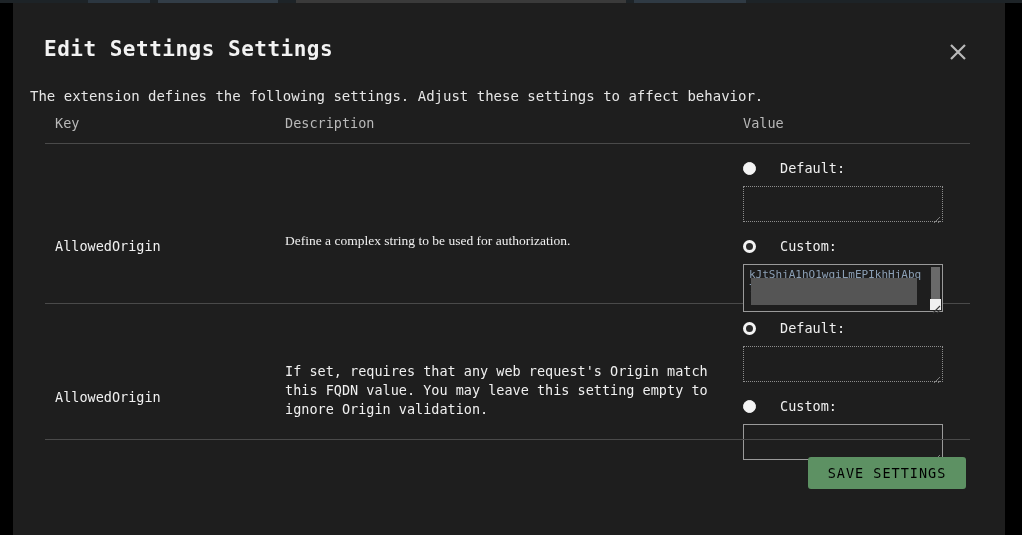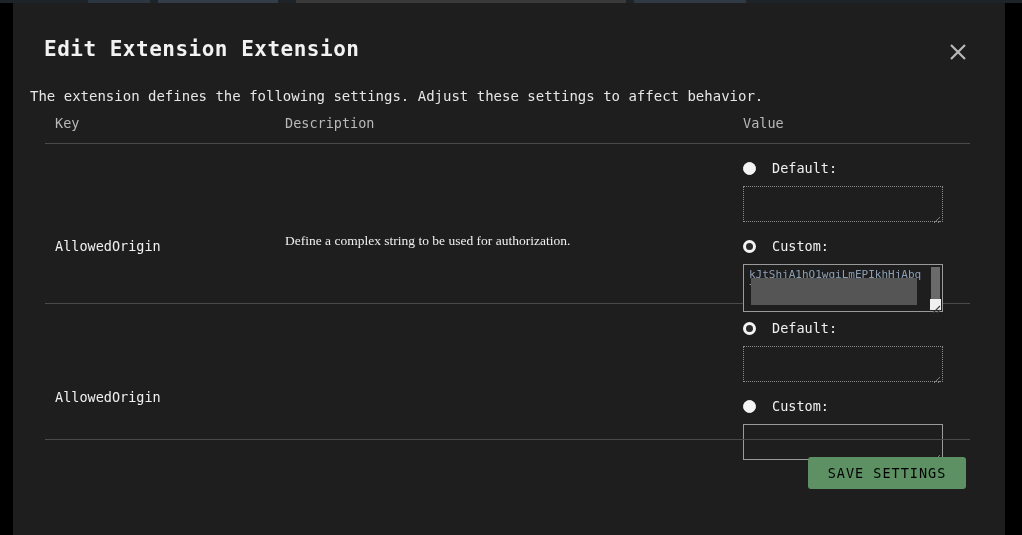--- a/index.html
+++ b/index.html
@@ -155,21 +155,21 @@
 
   .opt {
     display: flex;
     align-items: center;
     height: 22px;
     margin-top: 13px;
   }
   .opt-label {
     font-size: 13.5px;
     color: #f0f0f0;
-    margin-left: 16px;
+    margin-left: 24px;
     white-space: nowrap;
     text-align: right;
   }
 
   
   .radio {
     width: 13px;
     height: 13px;
     border-radius: 50%;
     box-sizing: border-box;
@@ -285,21 +285,21 @@
 
 <div id="page-chrome">
   <div id="chrome-tab-a"></div>
   <div id="chrome-tab-b"></div>
   <div id="chrome-tab-c"></div>
   <div id="chrome-tab-d"></div>
 </div>
 
 <div id="modal">
 
-  <div id="modal-title">Edit Extension Extension</div>
+  <div id="modal-title">Edit Settings Settings</div>
 
   <div id="close-button">
     <svg width="26" height="26" viewBox="0 0 26 26" aria-hidden="true">
       <path d="M6 6 L20 20 M20 6 L6 20" stroke="currentColor" stroke-width="2.2" stroke-linecap="butt" fill="none"></path>
     </svg>
   </div>
 
   <div id="modal-subtitle">The extension defines the following settings. Adjust these settings to affect behavior.</div>
 
   <div id="settings-table">
@@ -346,20 +346,21 @@
           </span>
         </div>
 
       </div>
     </div>
 
     <div class="divider"></div>
 
     <div class="row row-2">
       <div class="cell-key">AllowedOrigin</div>
+      <div class="cell-desc">If set, requires that any web request's Origin match this FQDN value. You may leave this setting empty to ignore Origin validation.</div>
       <div class="cell-value">
 
         <div class="opt">
           <span class="radio on"></span>
           <span class="opt-label">Default:</span>
         </div>
         <div class="ta disabled">
           <span class="grip dim">
             <svg width="11" height="11" viewBox="0 0 11 11">
                 <path d="M10 4 L4 10 M10 8 L8 10" stroke="#c9c9c9" stroke-width="1" fill="none"></path>

